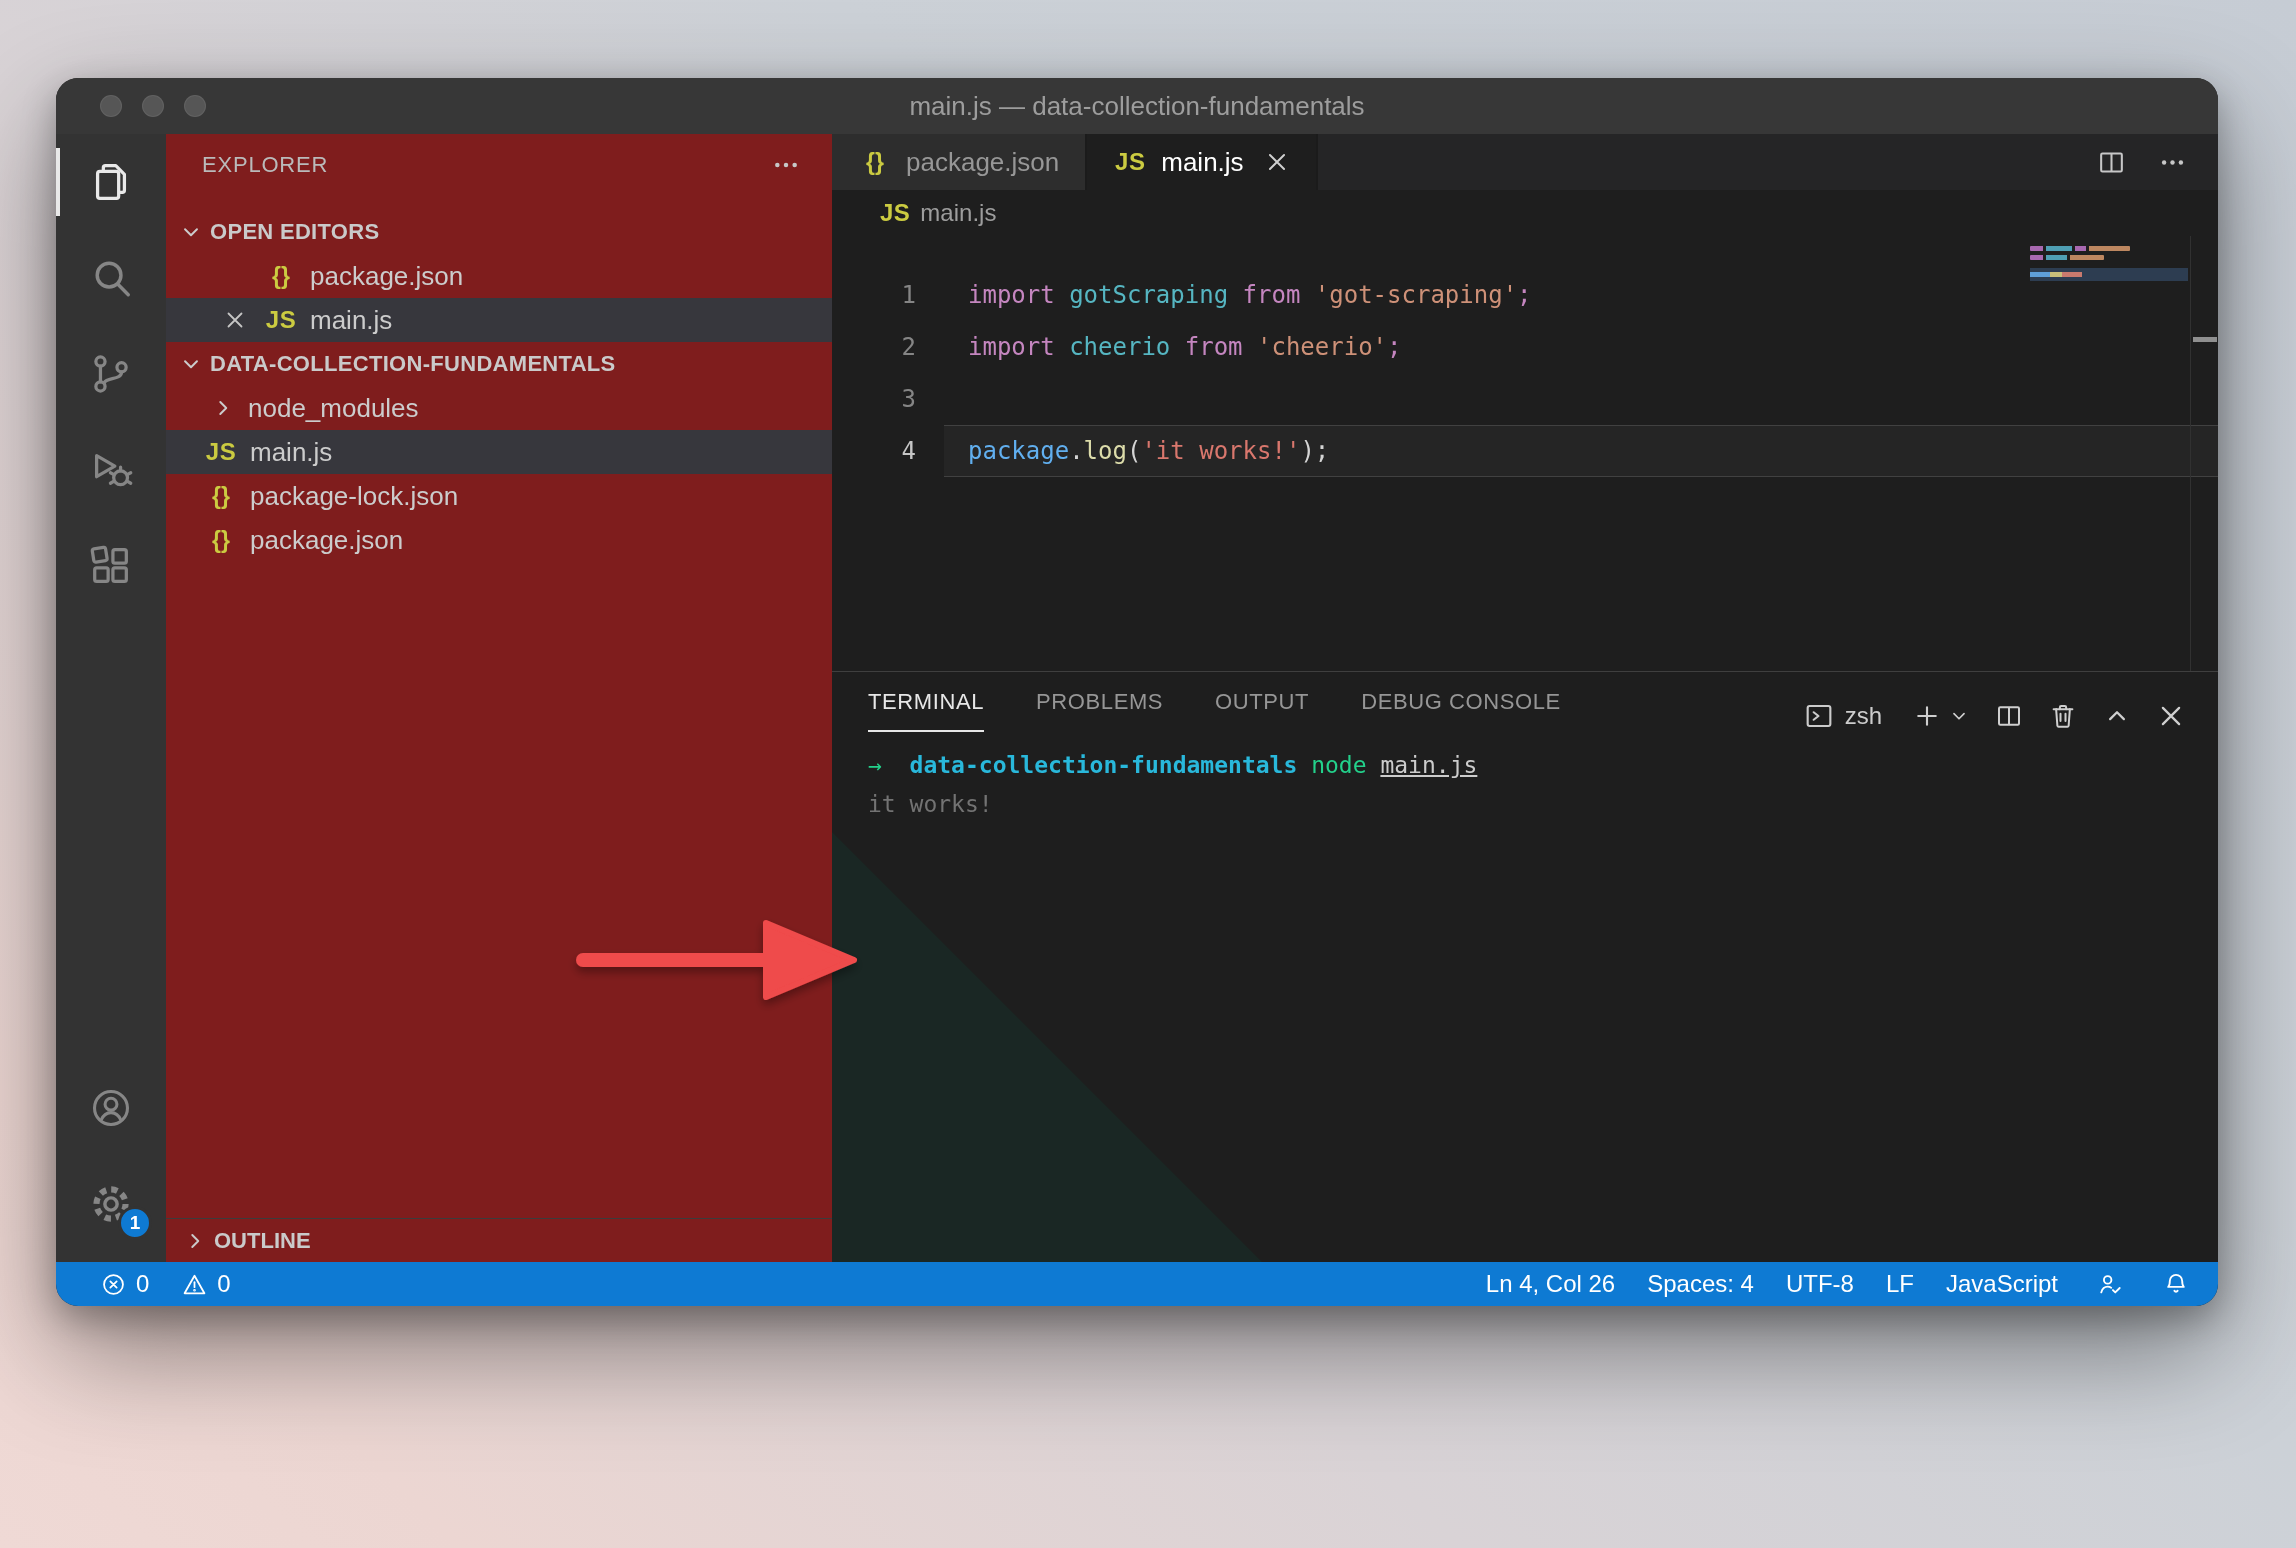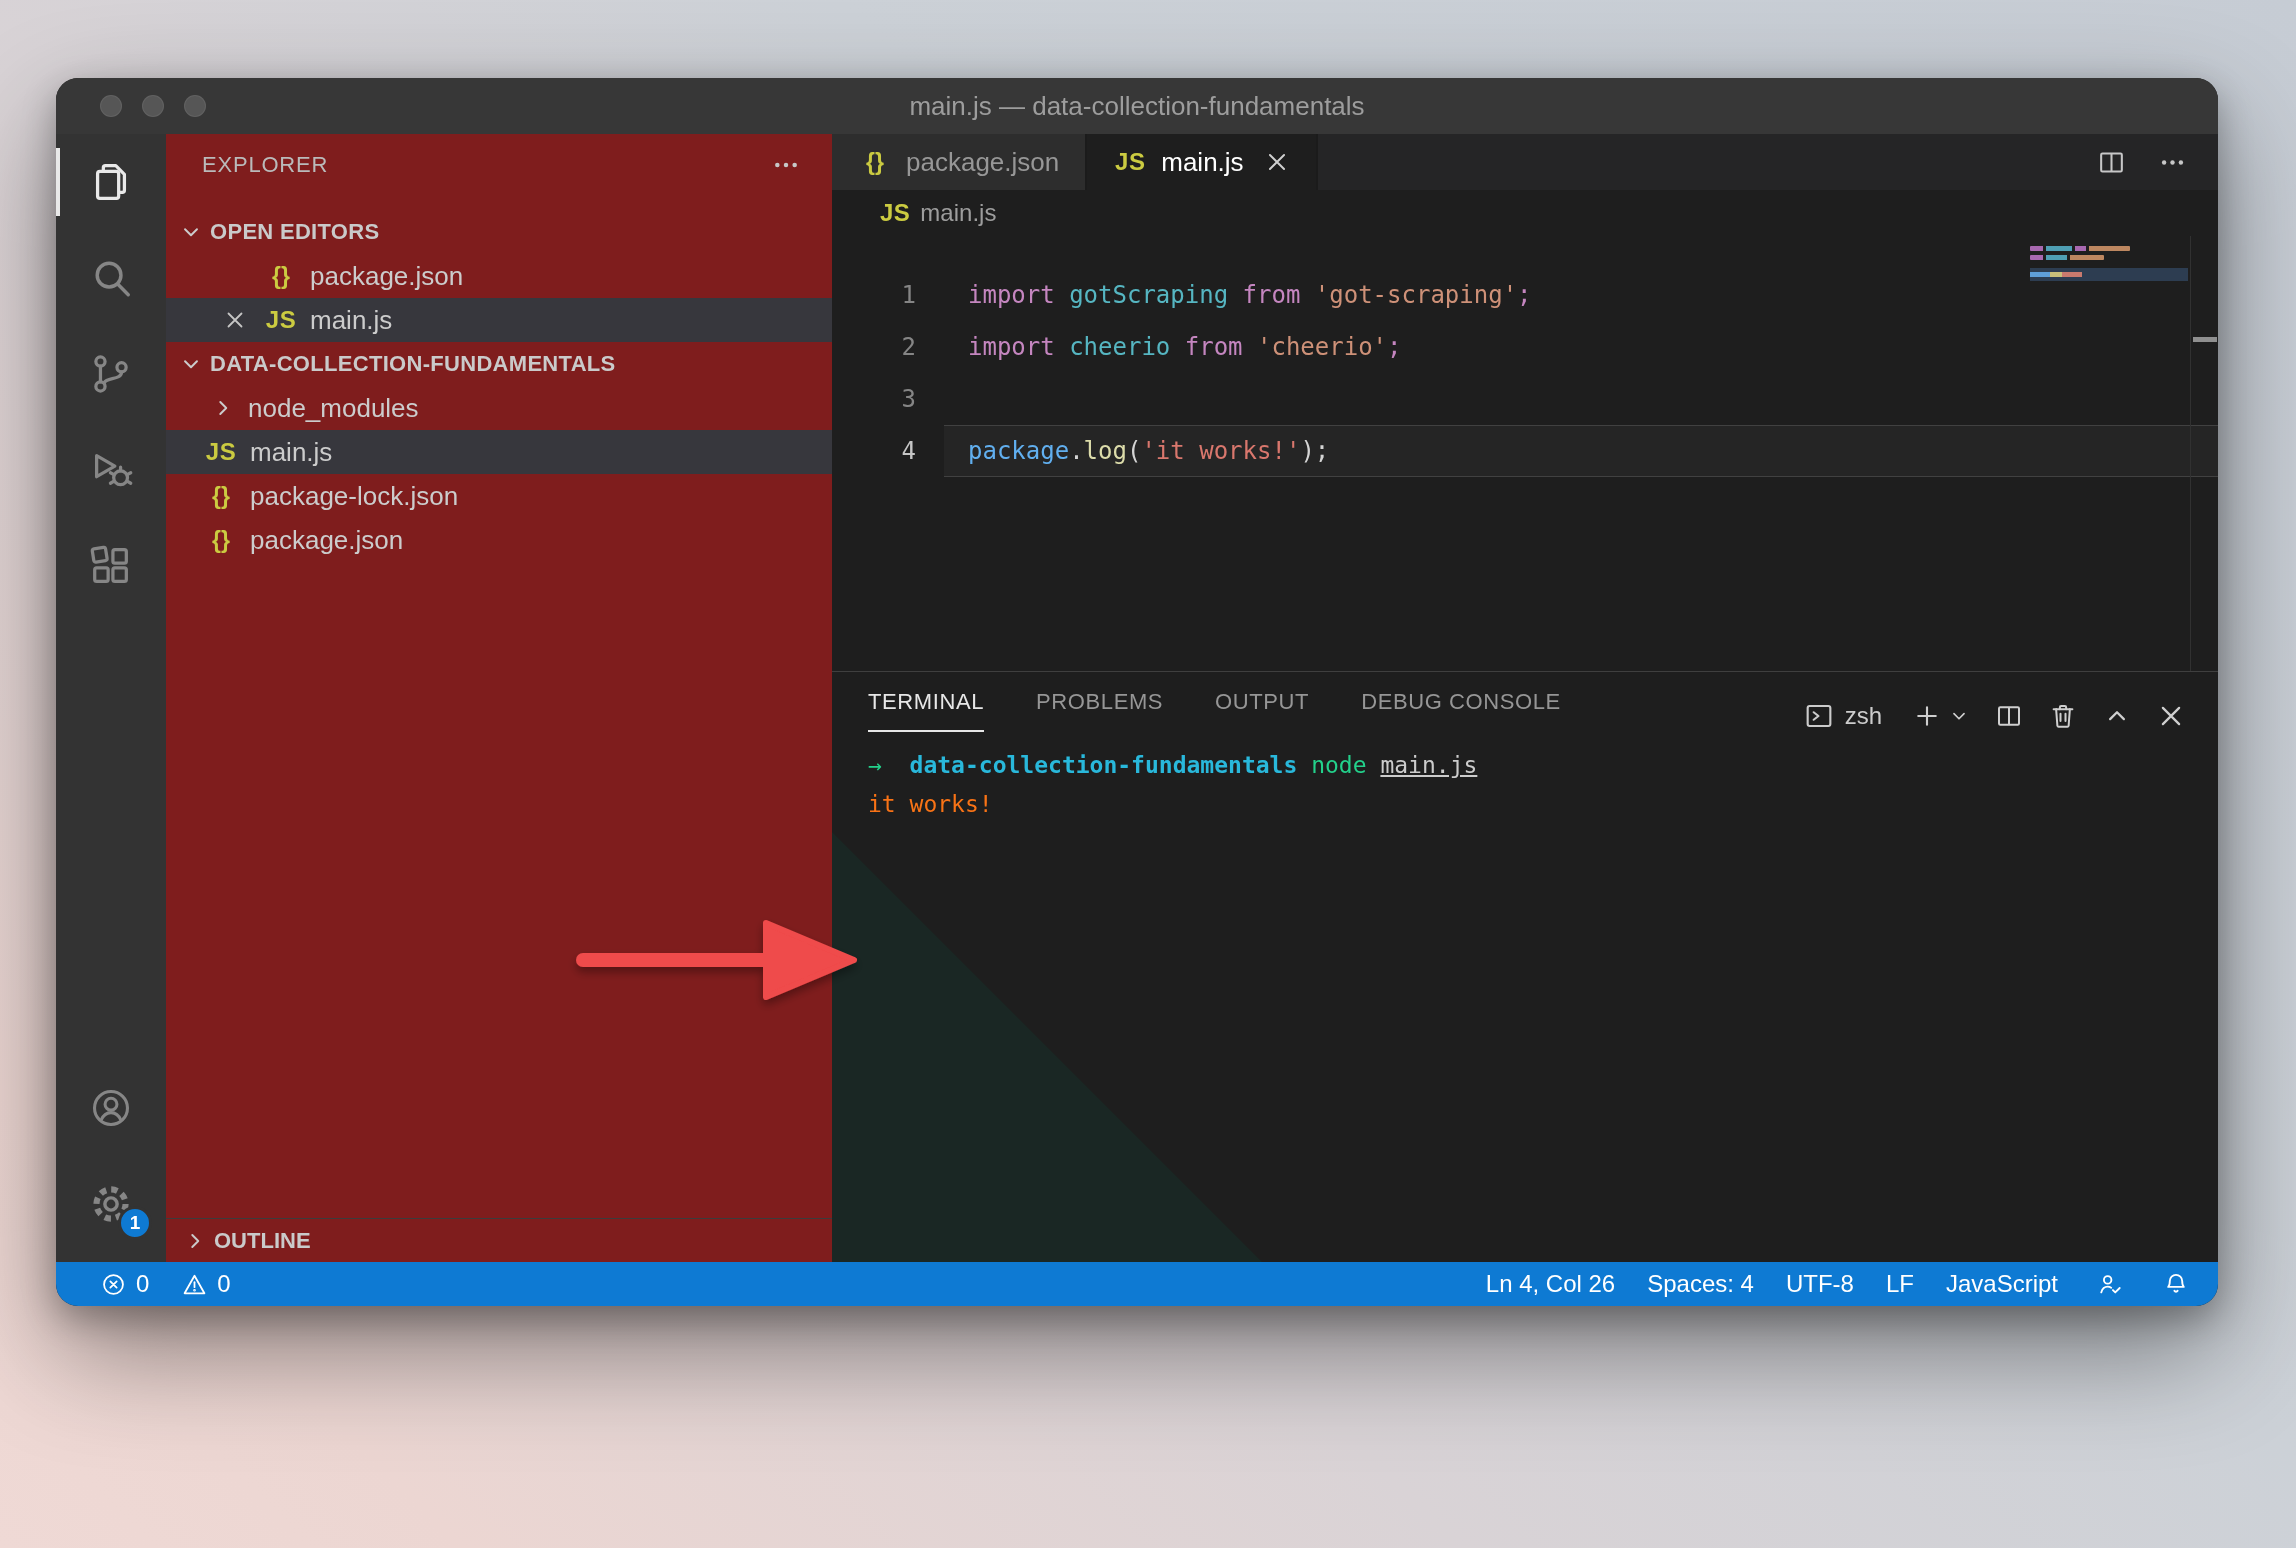--- a/index.html
+++ b/index.html
@@ -96,21 +96,21 @@
   .ptab.active{ color:#e7e7e7; }
   .ptab.active::after{ content:''; position:absolute; left:0; right:0; bottom:0; height:2px; background:#e7e7e7; }
   .panel-actions{ margin-left:auto; display:flex; align-items:center; color:#cfcfcf; }
   .shell-label{ display:flex; align-items:center; gap:10px; font-size:24px; color:#cccccc; margin-right:30px; }
   .shell-label svg{ width:32px; height:32px; }
   .pa-icon{ display:flex; align-items:center; margin-left:24px; }
   .pa-icon svg{ width:30px; height:30px; }
   .pa-icon.small svg{ width:22px; height:22px; }
   .term{ padding:14px 0 0 36px; font-family:"DejaVu Sans Mono", monospace; font-size:23px; position:relative; z-index:1; }
   .trm-line{ height:39px; line-height:39px; white-space:pre; }
-  .tgreen{ color:#23d18b; } .tcyan{ color:#29b8db; font-weight:700; } .tfg{ color:#f97316; }
+  .tgreen{ color:#23d18b; } .tcyan{ color:#29b8db; font-weight:700; } .tfg{ color:#737373; }
   .tlink{ color:#cccccc; text-decoration:underline; }
   .hcursor{ display:inline-block; width:15px; height:30px; border:2px solid #c0c0c0; vertical-align:-6px; margin-left:4px; }
   
   .statusbar{ height:44px; flex:0 0 auto; background:#0e7ad3; color:#ffffff; display:flex; align-items:center;
     font-size:24px; padding:0 28px 0 44px; }
   .sb-left{ display:flex; align-items:center; gap:9px; }
   .sb-left svg{ width:27px; height:27px; }
   .sb-gap{ width:14px; }
   .sb-right{ margin-left:auto; display:flex; align-items:center; gap:38px; }
   .sb-right .sbi{ white-space:nowrap; }

